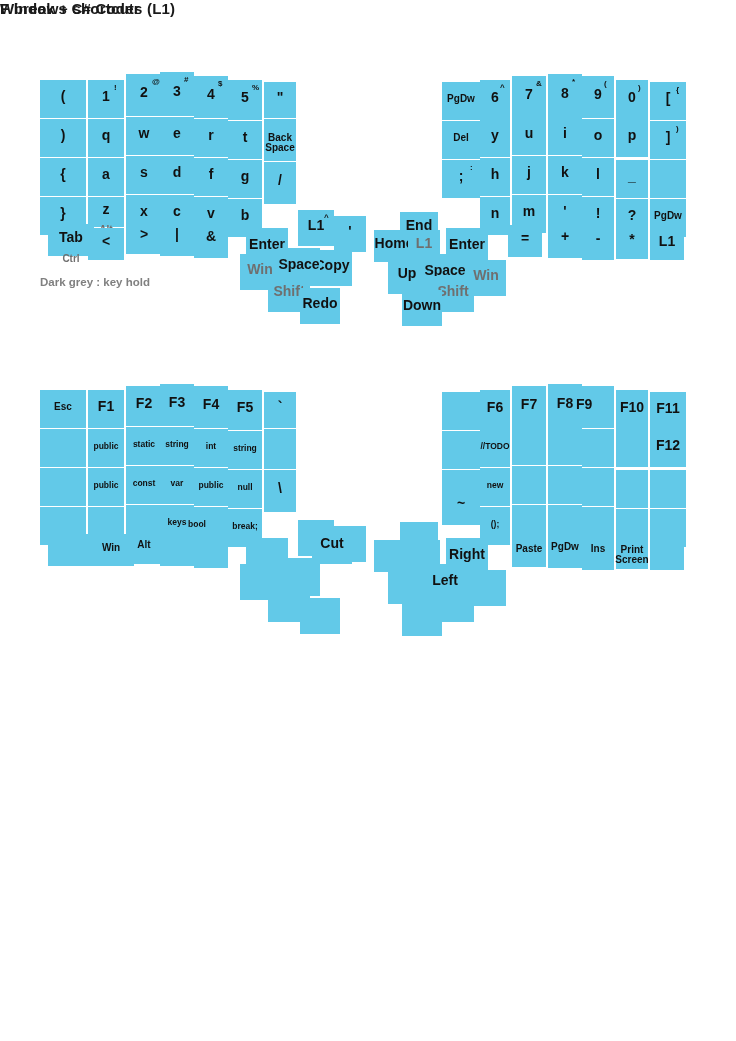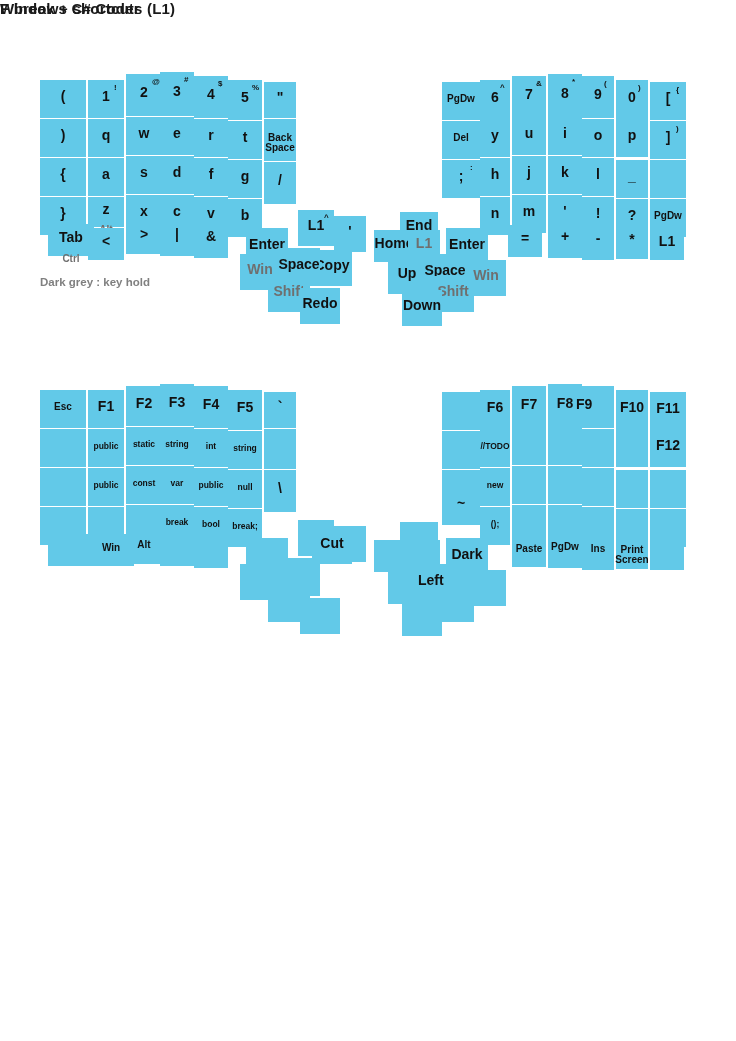--- a/index.html
+++ b/index.html
@@ -260,23 +260,23 @@
     <div class="key" style="left: 194px; top: 468px; width: 34px; height: 38px;"></div>
     <div class="lbl main" style="font-size: 8.5px; font-weight: bold; color: rgb(17, 17, 17); left: 188px; top: 480.88px; width: 46px; text-align: center; white-space: normal; line-height: 1.05;">public</div>
     <div class="key" style="left: 228px; top: 470px; width: 34px; height: 38px;"></div>
     <div class="lbl main" style="font-size: 8.5px; font-weight: bold; color: rgb(17, 17, 17); left: 222px; top: 482.88px; width: 46px; text-align: center; white-space: normal; line-height: 1.05;">null</div>
     <div class="key" style="left: 264px; top: 470px; width: 32px; height: 42px;"></div>
     <div class="lbl main" style="font-size: 14px; font-weight: bold; color: rgb(17, 17, 17); left: 258px; top: 480.92px; width: 44px; text-align: center; white-space: normal; line-height: 1.05;">\</div>
     <div class="key" style="left: 40px; top: 507px; width: 46px; height: 38px;"></div>
     <div class="key" style="left: 88px; top: 507px; width: 36px; height: 30px;"></div>
     <div class="key" style="left: 126px; top: 505px; width: 36px; height: 38px;"></div>
     <div class="key" style="left: 160px; top: 505px; width: 34px; height: 38px;"></div>
-    <div class="lbl main" style="font-size: 8.5px; font-weight: bold; color: rgb(17, 17, 17); left: 154px; top: 517.88px; width: 46px; text-align: center; white-space: normal; line-height: 1.05;">break</div>
+    <div class="lbl main" style="font-size: 8.5px; font-weight: bold; color: rgb(17, 17, 17); left: 154px; top: 517.88px; width: 46px; text-align: center; white-space: normal; line-height: 1.05;">keys</div>
     <div class="key" style="left: 194px; top: 507px; width: 34px; height: 38px;"></div>
-    <div class="lbl main" style="font-size: 8.5px; font-weight: bold; color: rgb(17, 17, 17); left: 188px; top: 519.88px; width: 46px; text-align: center; white-space: normal; line-height: 1.05;">bool</div>
+    <div class="lbl main" style="font-size: 8.5px; font-weight: bold; color: rgb(17, 17, 17); left: 188px; top: 519.88px; width: 46px; text-align: left; white-space: normal; line-height: 1.05;">bool</div>
     <div class="key" style="left: 228px; top: 509px; width: 34px; height: 38px;"></div>
     <div class="lbl main" style="font-size: 8.5px; font-weight: bold; color: rgb(17, 17, 17); left: 222px; top: 521.88px; width: 46px; text-align: center; white-space: normal; line-height: 1.05;">break;</div>
     <div class="key" style="left: 88px; top: 534px; width: 46px; height: 32px;"></div>
     <div class="lbl main" style="font-size: 10px; font-weight: bold; color: rgb(17, 17, 17); left: 82px; top: 542.8px; width: 58px; text-align: center; white-space: normal; line-height: 1.05;">Win</div>
     <div class="key" style="left: 126px; top: 530px; width: 36px; height: 34px;"></div>
     <div class="lbl main" style="font-size: 10px; font-weight: bold; color: rgb(17, 17, 17); left: 120px; top: 539.8px; width: 48px; text-align: center; white-space: normal; line-height: 1.05;">Alt</div>
     <div class="key" style="left: 160px; top: 528px; width: 34px; height: 38px;"></div>
     <div class="key" style="left: 194px; top: 530px; width: 34px; height: 38px;"></div>
     <div class="key" style="left: 48px; top: 534px; width: 40px; height: 32px;"></div>
     <div class="key" style="left: 298px; top: 520px; width: 36px; height: 36px;"></div>
@@ -333,20 +333,20 @@
     <div class="lbl main" style="font-size: 10px; font-weight: bold; color: rgb(17, 17, 17); left: 542px; top: 541.8px; width: 46px; text-align: center; white-space: normal; line-height: 1.05;">PgDw</div>
     <div class="key" style="left: 582px; top: 532px; width: 32px; height: 38px;"></div>
     <div class="lbl main" style="font-size: 10px; font-weight: bold; color: rgb(17, 17, 17); left: 576px; top: 543.8px; width: 44px; text-align: center; white-space: normal; line-height: 1.05;">Ins</div>
     <div class="key" style="left: 616px; top: 535px; width: 32px; height: 34px;"></div>
     <div class="lbl main" style="font-size: 10px; font-weight: bold; color: rgb(17, 17, 17); left: 610px; top: 544.8px; width: 44px; text-align: center; white-space: normal; line-height: 1.05;">Print Screen</div>
     <div class="key" style="left: 650px; top: 538px; width: 34px; height: 32px;"></div>
     <div class="key" style="left: 400px; top: 522px; width: 38px; height: 32px;"></div>
     <div class="key" style="left: 374px; top: 540px; width: 40px; height: 32px;"></div>
     <div class="key" style="left: 408px; top: 540px; width: 32px; height: 32px;"></div>
     <div class="key" style="left: 446px; top: 538px; width: 42px; height: 38px;"></div>
-    <div class="lbl main" style="font-size: 14px; font-weight: bold; color: rgb(17, 17, 17); left: 440px; top: 546.92px; width: 54px; text-align: center; white-space: normal; line-height: 1.05;">Dark</div>
+    <div class="lbl main" style="font-size: 14px; font-weight: bold; color: rgb(17, 17, 17); left: 440px; top: 546.92px; width: 54px; text-align: center; white-space: normal; line-height: 1.05;">Right</div>
     <div class="key" style="left: 388px; top: 568px; width: 38px; height: 36px;"></div>
     <div class="key" style="left: 424px; top: 564px; width: 42px; height: 38px;"></div>
-    <div class="lbl main" style="font-size: 14px; font-weight: bold; color: rgb(17, 17, 17); left: 418px; top: 572.92px; width: 54px; text-align: left; white-space: normal; line-height: 1.05;">Left</div>
+    <div class="lbl main" style="font-size: 14px; font-weight: bold; color: rgb(17, 17, 17); left: 418px; top: 572.92px; width: 54px; text-align: center; white-space: normal; line-height: 1.05;">Left</div>
     <div class="key" style="left: 466px; top: 570px; width: 40px; height: 36px;"></div>
     <div class="key" style="left: 432px; top: 586px; width: 42px; height: 36px;"></div>
     <div class="key" style="left: 402px; top: 600px; width: 40px; height: 36px;"></div>
   </div>
 
 </body></html>

